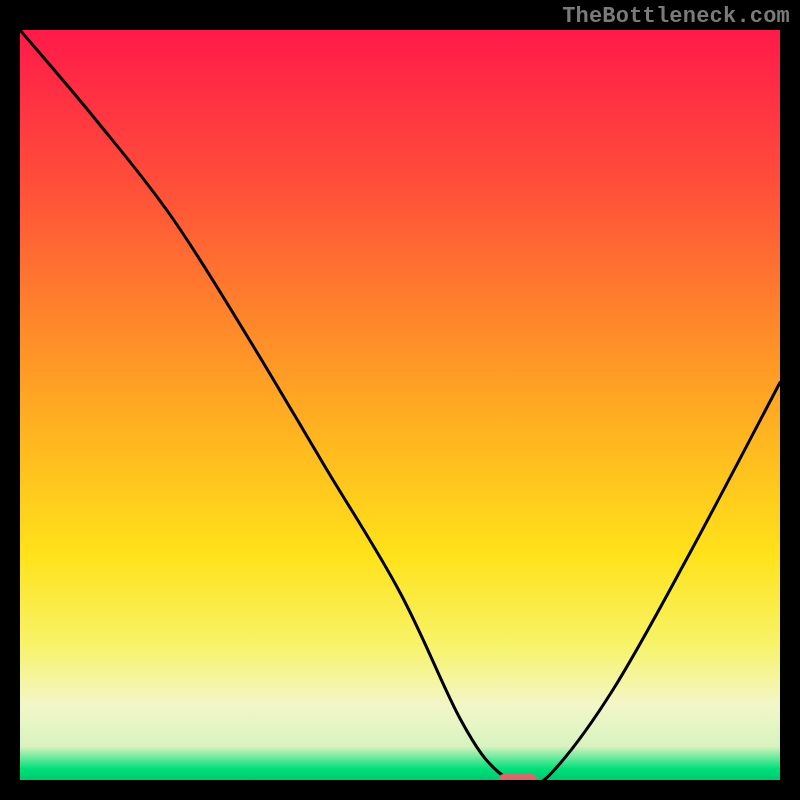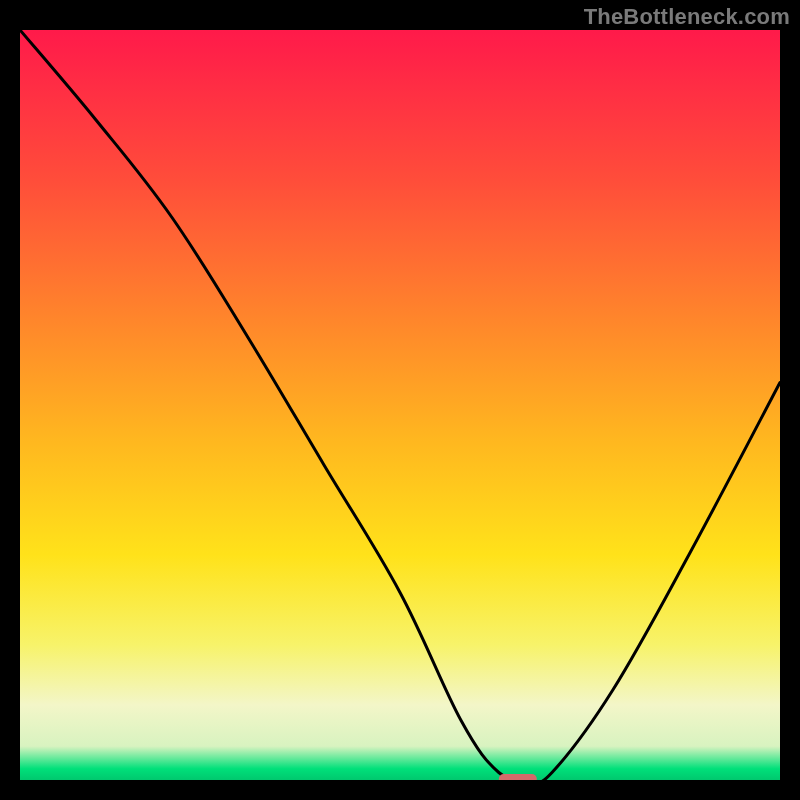--- a/index.html
+++ b/index.html
@@ -13,21 +13,21 @@
   .frame {
     position: relative;
     width: 800px;
     height: 800px;
     background: #000;
   }
   .watermark {
     position: absolute;
     top: 4px;
     right: 10px;
-    font-family: Liberation Sans, sans-serif;
+    font-family: Liberation Mono, monospace;
     font-size: 22px;
     font-weight: bold;
     color: #7a7a7a;
     letter-spacing: 0.2px;
     z-index: 10;
   }
   .plot {
     position: absolute;
     left: 20px;
     top: 30px;

